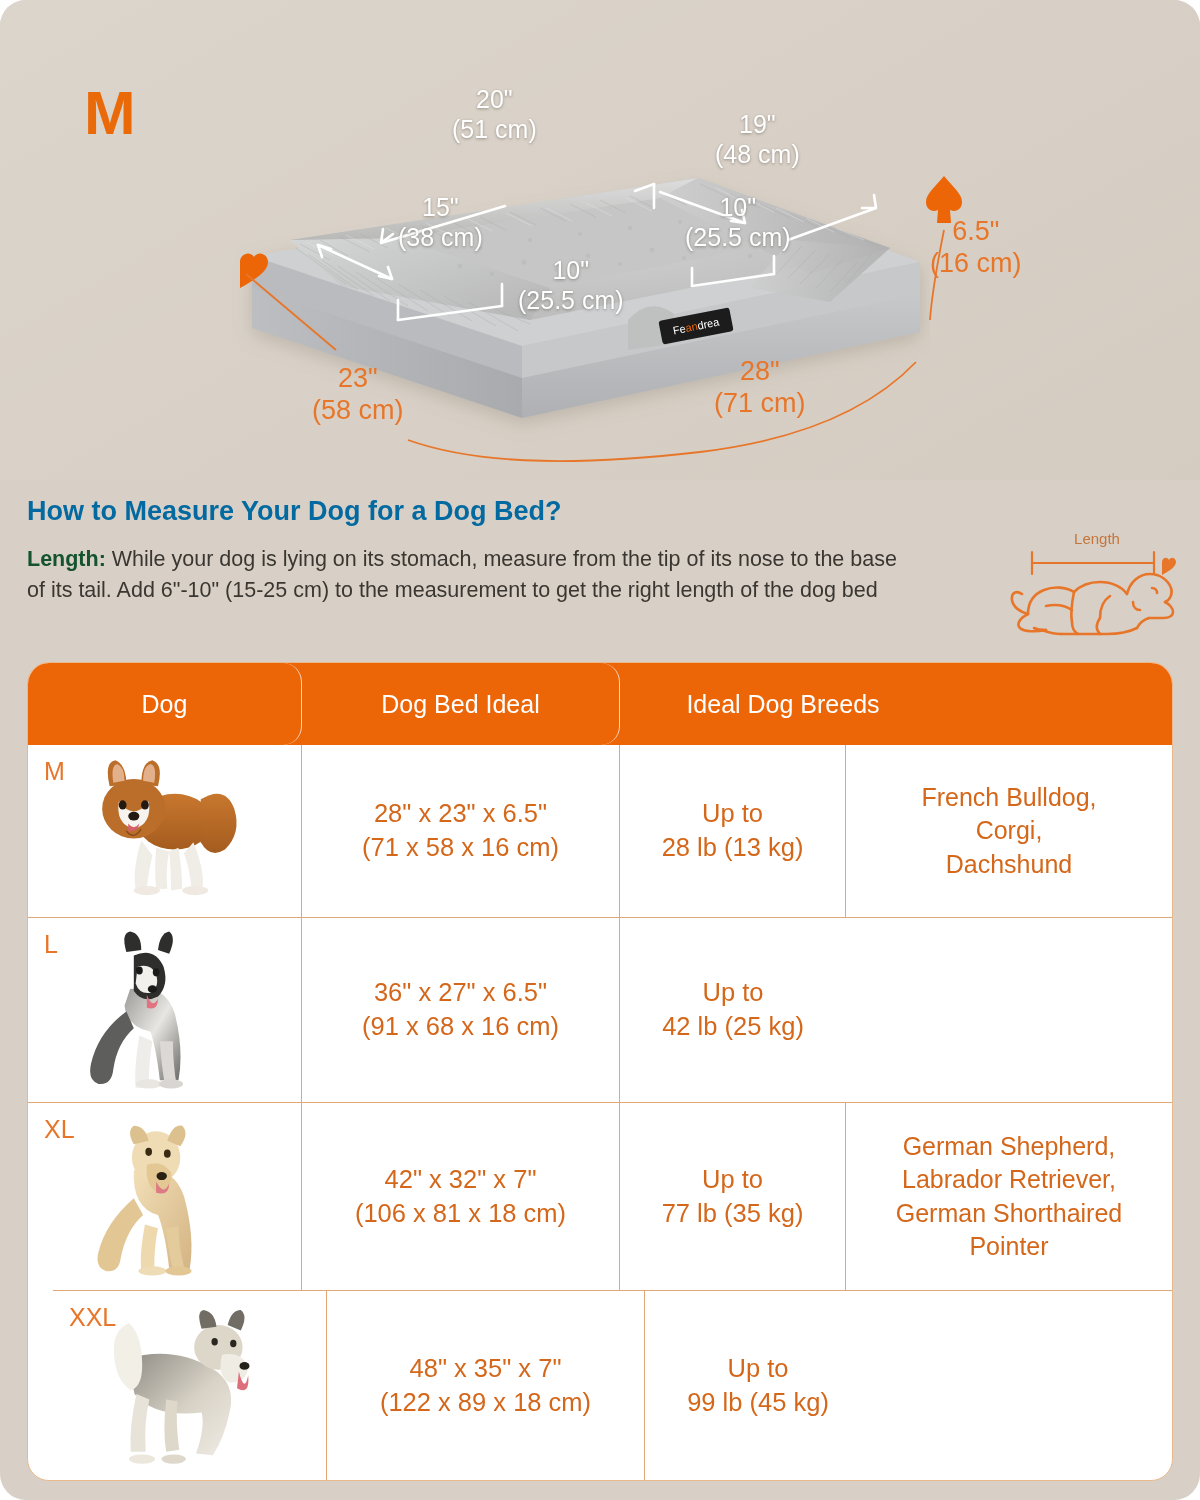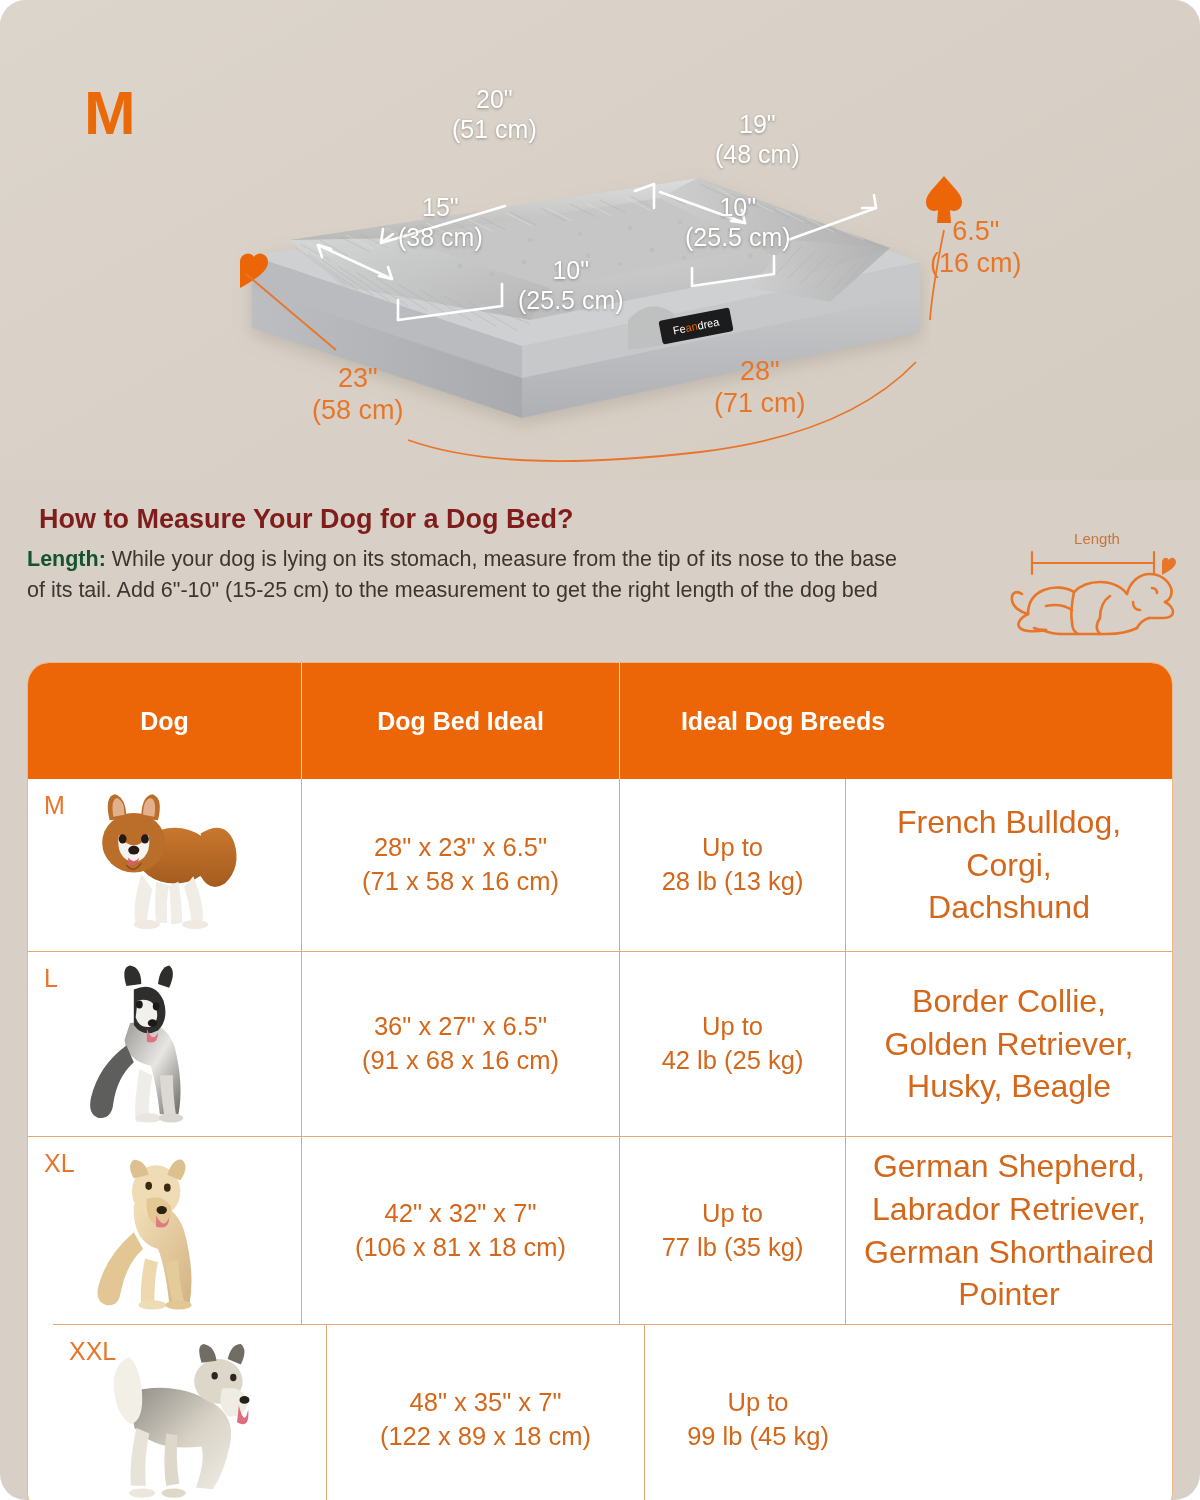--- a/index.html
+++ b/index.html
@@ -53,22 +53,22 @@
     text-align: center;
     white-space: nowrap;
   }
 
   
   #measure {
     position: absolute; left: 0; top: 480px;
     width: 1200px; height: 182px;
   }
   #measure-title {
-    position: absolute; left: 27px; top: 24px;
-    font-size: 27px; font-weight: bold; color: #7f1d1d; margin-left: 12px;
+    position: absolute; left: 27px; top: 16px;
+    font-size: 27px; font-weight: bold; color: #0369a1;
   }
   #measure-body {
     position: absolute; left: 27px; top: 64px;
     width: 950px;
     font-size: 21.5px; line-height: 1.42;
     color: #3a3631;
   }
   #measure-body b { color: #14532d; }
   #dog-diagram { position: absolute; left: 1002px; top: 522px; width: 190px; height: 130px; }
 
@@ -77,40 +77,40 @@
     position: absolute; left: 27px; top: 662px;
     width: 1146px;
     border-radius: 22px;
     overflow: hidden;
     background: #ffffff;
     border: 1px solid #e9b98c;
   }
   .trow { display: flex; width: 100%; }
   .thead { background: #ec6608; }
   .thead .tcell {
-    color: #ffffff; font-weight: bold; font-size: 25px;
-    height: 116px; border-right: 1px solid rgba(255,255,255,.75);
+    color: #ffffff; font-weight: normal; font-size: 25px;
+    height: 82px; border-right: 1px solid rgba(255,255,255,.75); border-radius: 19px;
   }
   .thead .tcell:last-child { border-right: none; }
   .tcell {
     display: flex; align-items: center; justify-content: center;
     text-align: center;
     border-right: 1px solid #e2a775;
     padding: 6px 8px;
   }
   .tcell:last-child { border-right: none; }
   .c-dog   { width: 274px; position: relative; }
   .c-size  { width: 318px; }
   .c-weight{ width: 226px; }
   .c-breed { width: 326px; }
 
   .tbody .trow { border-top: 1px solid #e2a775; }
   .tbody .trow:first-child { border-top: none; }
   .tbody .tcell { color: #d4671a; font-size: 25.5px; line-height: 1.33; }
-  .tbody .c-breed { font-size: 32px; }
+  .tbody .c-breed { font-size: 25px; }
 
   .size-tag {
     position: absolute; left: 16px; top: 10px;
     font-size: 25px; color: #e8762a; font-weight: normal;
   }
   .dog-art { position: relative; width: 100%; height: 100%; }
 
   .r1 { height: 172px; }
   .r2 { height: 185px; }
   .r3 { height: 188px; }
@@ -443,25 +443,20 @@
             <span>36" x 27" x 6.5"</span><br>
             <span>(91 x 68 x 16 cm)</span>
           </div>
         </div>
         <div class="tcell c-weight">
           <div>
             <span>Up to</span><br>
             <span>42 lb (25 kg)</span>
           </div>
         </div>
-        <div class="tcell c-breed">
-          <div style="white-space:pre-line">Border Collie,
-Golden Retriever,
-Husky, Beagle</div>
-        </div>
       </div>
 
       <div class="trow r3">
         <div class="tcell c-dog">
           <span class="size-tag">XL</span>
           <svg class="dog-art" viewBox="0 0 274 188">
             <defs>
               <linearGradient id="labg" x1="0" y1="0" x2="1" y2="1">
                 <stop offset="0" stop-color="#f2dfb8"></stop>
                   <stop offset="1" stop-color="#d4b483"></stop>

